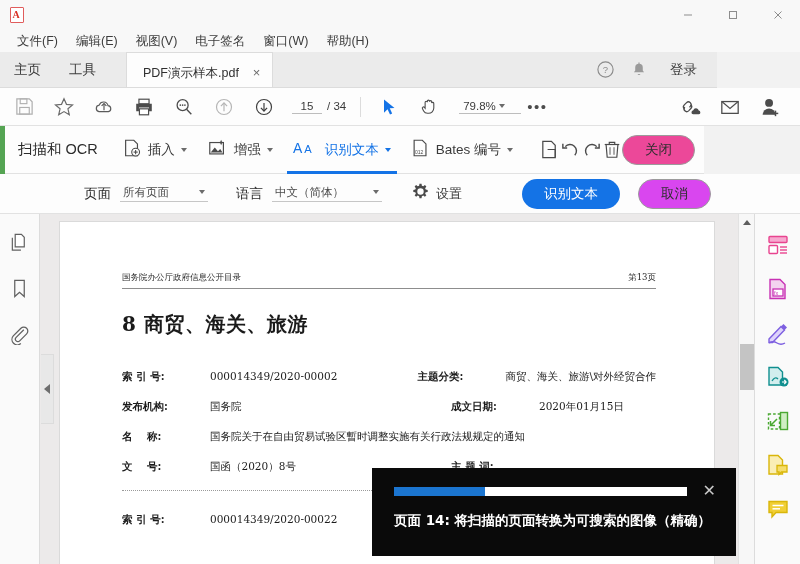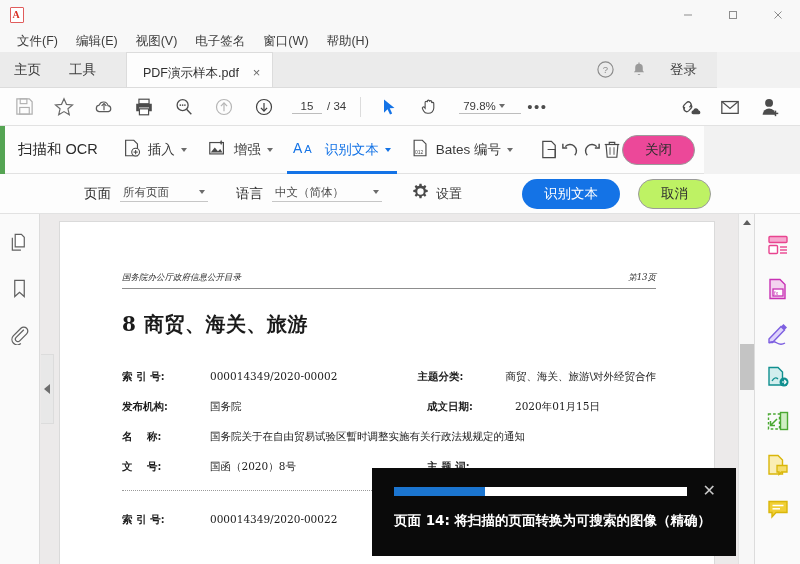--- a/index.html
+++ b/index.html
@@ -159,21 +159,21 @@
   }
   .opt-select .txt { white-space: nowrap; }
   .settings-btn { display: flex; align-items: center; gap: 7px; color: #4a4a4a; }
   .settings-btn .slabel { font-size: 13px; color: #3a3a3a; }
   .primary-btn {
     background: #1473e6; color: #fff; border-radius: 16px; padding: 6px 22px;
     font-size: 13.5px; white-space: nowrap;
   }
   .ghost-btn {
     border: 1px solid #9b9b9b; border-radius: 16px; padding: 5px 22px;
-    font-size: 13.5px; color: #2f2f2f; background: #bef264; white-space: nowrap;
+    font-size: 13.5px; color: #2f2f2f; background: #d946ef; white-space: nowrap;
   }
 
   
   .workarea {
     position: absolute; left: 0; top: 214px; width: 800px; height: 350px;
     background: #eceaea;
   }
   .leftrail {
     position: absolute; left: 0; top: 0; width: 40px; height: 350px;
     background: #fafafa; border-right: 1px solid #dcdcdc;
@@ -197,28 +197,28 @@
   .pagesheet {
     position: absolute; left: 6px; top: 8px; right: 18px; bottom: -40px;
     background: #ffffff; box-shadow: 0 0 0 1px #dadada;
   }
   .doc-inner { padding: 50px 58px 0 62px; }
   .doc-runhead {
     display: flex; justify-content: space-between; align-items: baseline;
     border-bottom: 1px solid #8d8d8d; padding-bottom: 4px;
     font-family: "DejaVu Serif", "Liberation Serif", serif;
   }
-  .doc-runhead .rh-left { font-size: 8.5px; color: #2a2a2a; font-style: italic; }
-  .doc-runhead .rh-right { font-size: 8.5px; color: #2a2a2a; font-style: italic; }
+  .doc-runhead .rh-left { font-size: 8.5px; color: #2a2a2a; }
+  .doc-runhead .rh-right { font-size: 8.5px; color: #2a2a2a; }
   .doc-h1 {
     font-family: "DejaVu Serif", "Liberation Serif", serif;
     font-size: 20px; font-weight: bold; color: #1a1a1a; margin-top: 22px; letter-spacing: .5px;
   }
   .doc-table { margin-top: 32px; font-family: "DejaVu Serif", "Liberation Serif", serif; }
-  .doc-row { display: flex; align-items: center; margin-bottom: 16px; }
+  .doc-row { display: flex; align-items: center; margin-bottom: 16px; gap: 24px; }
   .doc-cellA { width: 305px; display: flex; align-items: baseline; }
   .doc-cellB { flex: 1; display: flex; align-items: baseline; }
   .doc-key { font-size: 10.5px; font-weight: bold; color: #1c1c1c; width: 88px; white-space: pre; }
   .doc-val { font-size: 10.5px; color: #1c1c1c; white-space: nowrap; }
   .doc-row.wide .doc-cellA { width: auto; }
   .doc-dots {
     border-top: 1.5px dotted #9a9a9a; margin: 14px 0 22px 0; height: 0;
   }
 
   .vscroll {

